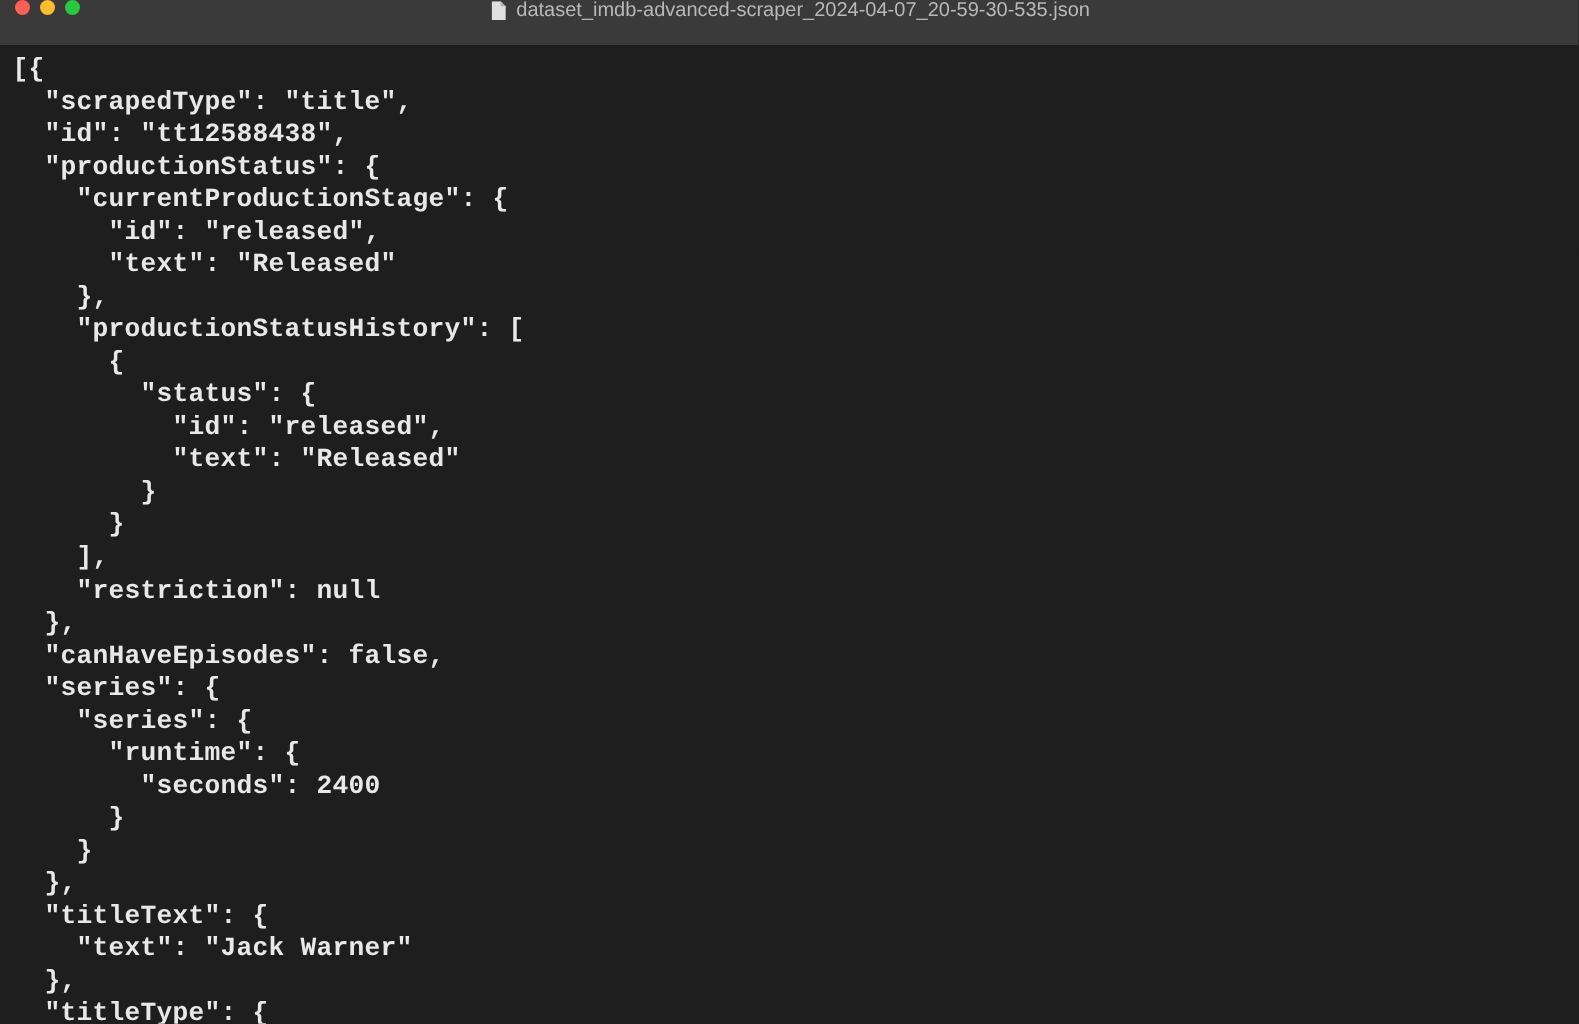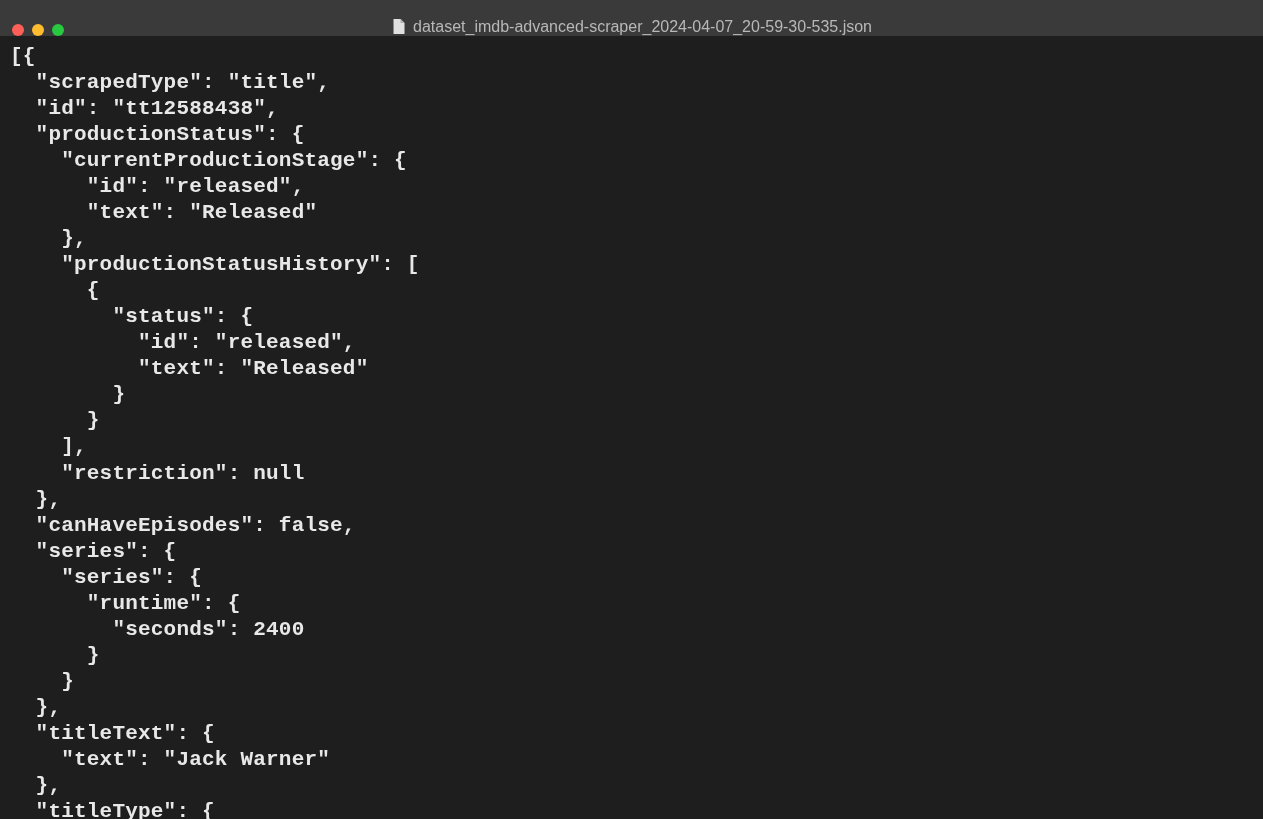--- a/index.html
+++ b/index.html
@@ -11,21 +11,21 @@
       width: 1263px;
       height: 819px;
       background: #1e1e1e;
       font-family: 'SF Mono', Monaco, Menlo, Consolas, 'Courier New', monospace;
       overflow: hidden;
     }
     .titlebar {
       height: 36px;
       background: #3a3a3a;
       display: flex;
-      align-items: flex-end;
+      align-items: flex-start;
       padding: 0 12px;
       position: relative;
     }
     .traffic-lights {
       display: flex;
       gap: 8px;
       align-items: center;
     }
     .traffic-light {
       width: 12px;

